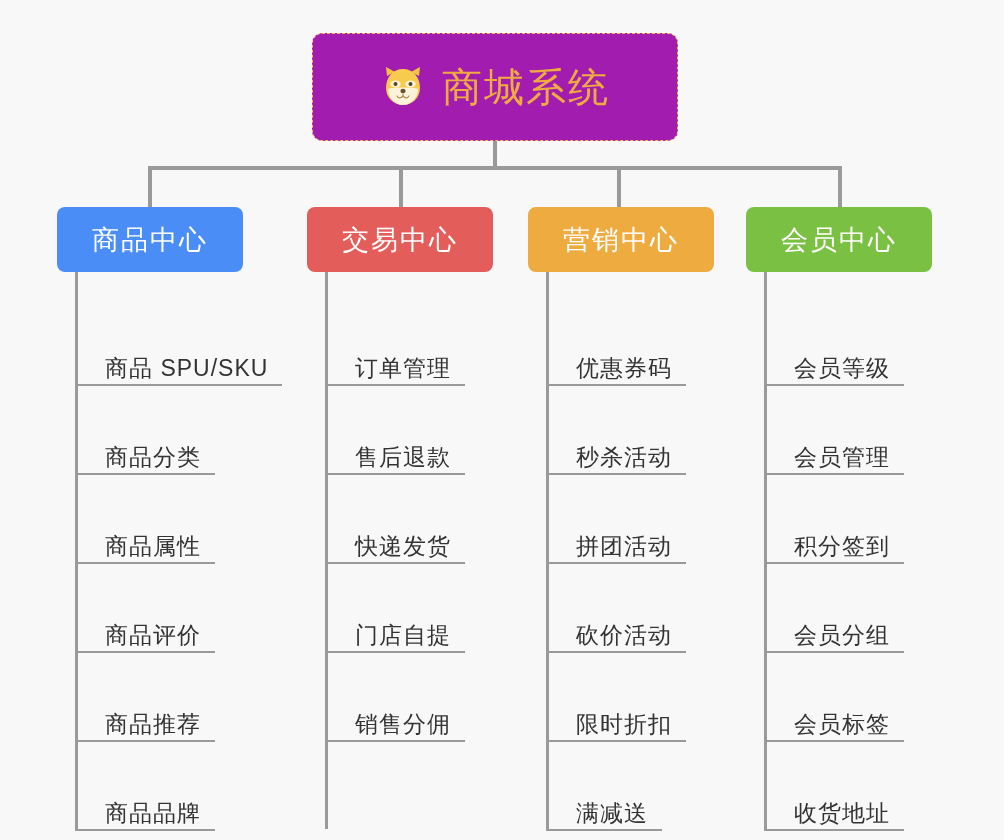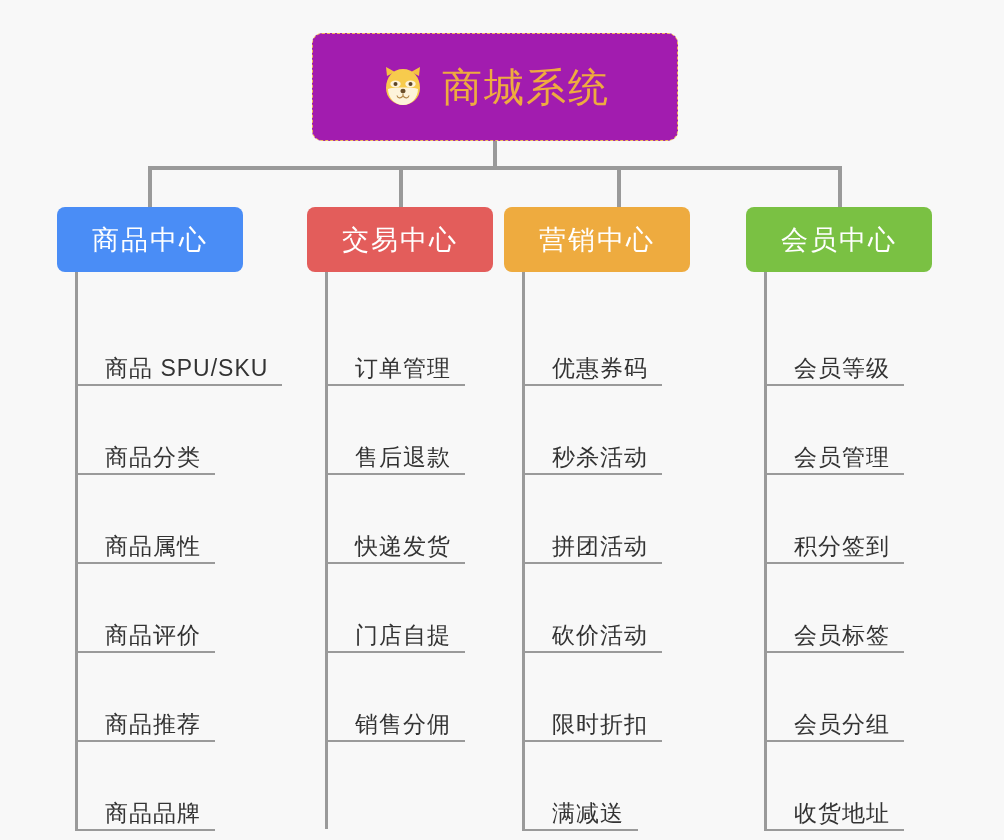--- a/index.html
+++ b/index.html
@@ -84,21 +84,21 @@
     left: 0;
     top: 207px;
     width: 1004px;
   }
   .column {
     position: absolute;
     top: 0;
   }
   .column.c1 { left: 57px;  width: 250px; }
   .column.c2 { left: 307px; width: 220px; }
-  .column.c3 { left: 504px; width: 220px; }
+  .column.c3 { left: 528px; width: 220px; }
   .column.c4 { left: 746px; width: 220px; }
 
   .cat-box {
     height: 65px;
     border-radius: 8px;
     display: flex;
     align-items: center;
     justify-content: center;
     color: #ffffff;
     font-size: 27px;
@@ -295,25 +295,25 @@
         </div>
         <div class="leaf">
           <span class="leaf-text" style="color: rgb(51, 51, 51);">会员管理</span>
           <span class="leaf-underline" style="background: rgb(154, 154, 154); width: 140px;"></span>
         </div>
         <div class="leaf">
           <span class="leaf-text" style="color: rgb(51, 51, 51);">积分签到</span>
           <span class="leaf-underline" style="background: rgb(154, 154, 154); width: 140px;"></span>
         </div>
         <div class="leaf">
+          <span class="leaf-text" style="color: rgb(51, 51, 51);">会员分组</span>
+          <span class="leaf-underline" style="background: rgb(154, 154, 154); width: 140px;"></span>
+        </div>
+        <div class="leaf">
           <span class="leaf-text" style="color: rgb(51, 51, 51);">会员标签</span>
-          <span class="leaf-underline" style="background: rgb(154, 154, 154); width: 140px;"></span>
-        </div>
-        <div class="leaf">
-          <span class="leaf-text" style="color: rgb(51, 51, 51);">会员分组</span>
           <span class="leaf-underline" style="background: rgb(154, 154, 154); width: 140px;"></span>
         </div>
         <div class="leaf">
           <span class="leaf-text" style="color: rgb(51, 51, 51);">收货地址</span>
           <span class="leaf-underline" style="background: rgb(154, 154, 154); width: 140px;"></span>
         </div>
       </div>
     </div>
 
   </div>

